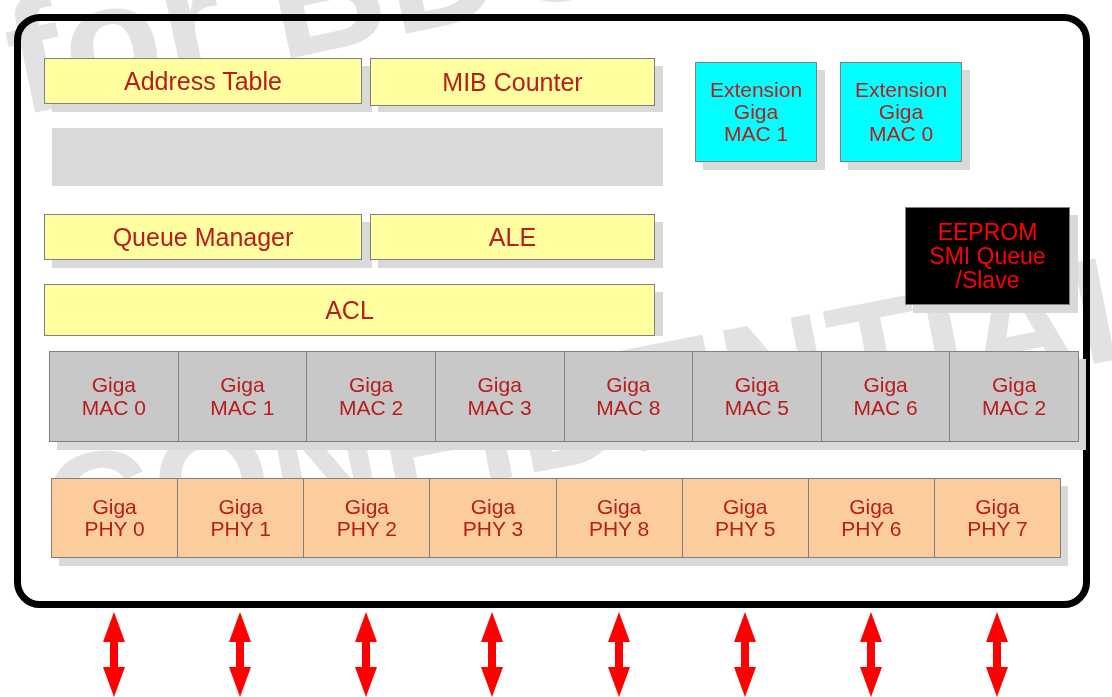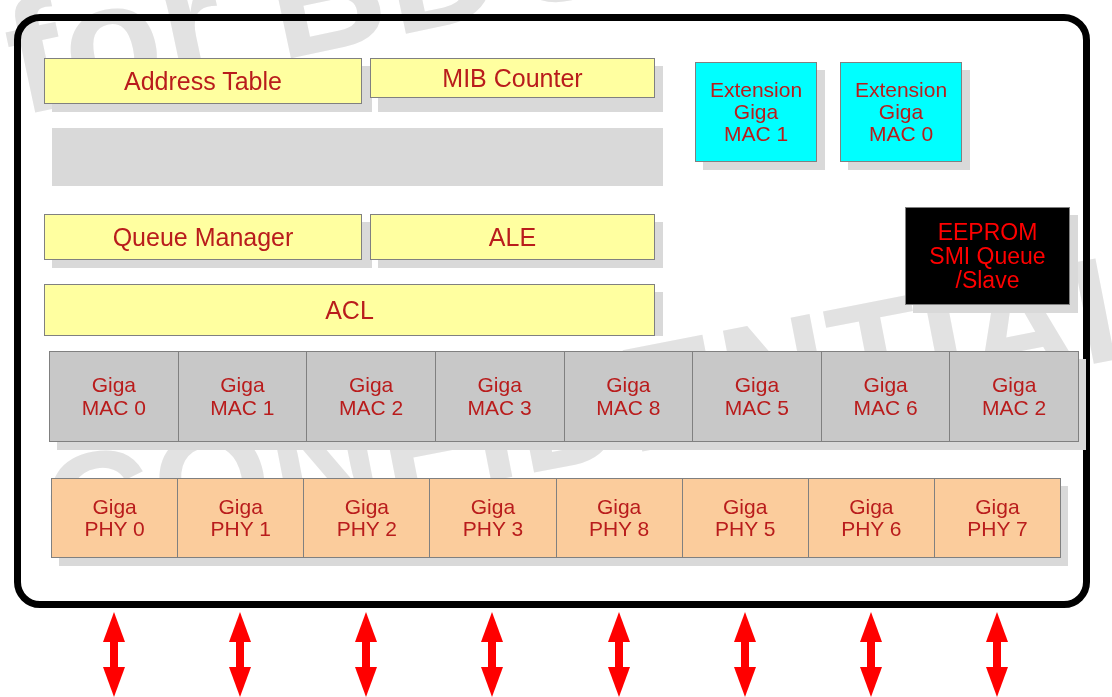--- a/index.html
+++ b/index.html
@@ -120,21 +120,21 @@
 
   <div class="watermark" id="wm-top">for BDCOM</div>
   <div class="watermark" id="wm-bottom">CONFIDENTIAL</div>
 
   <div id="chip-outline"></div>
 
   <div class="block-shadow" style="left:52px; top:66px; width:320px; height:46px;"></div>
   <div class="block yellow" style="left:44px; top:58px; width:318px; height:46px;">Address Table</div>
 
   <div class="block-shadow" style="left:378px; top:66px; width:285px; height:46px;"></div>
-  <div class="block yellow" style="left:370px; top:58px; width:285px; height:40px;">MIB Counter</div>
+  <div class="block yellow" style="left:370px; top:58px; width:285px; height:48px;">MIB Counter</div>
 
   <div class="block-shadow" style="left:52px; top:128px; width:611px; height:58px;"></div>
 
   <div class="block-shadow" style="left:52px; top:222px; width:320px; height:46px;"></div>
   <div class="block yellow" style="left:44px; top:214px; width:318px; height:46px;">Queue Manager</div>
 
   <div class="block-shadow" style="left:378px; top:222px; width:285px; height:46px;"></div>
   <div class="block yellow" style="left:370px; top:214px; width:285px; height:46px;">ALE</div>
 
   <div class="block-shadow" style="left:52px; top:292px; width:611px; height:44px;"></div>

